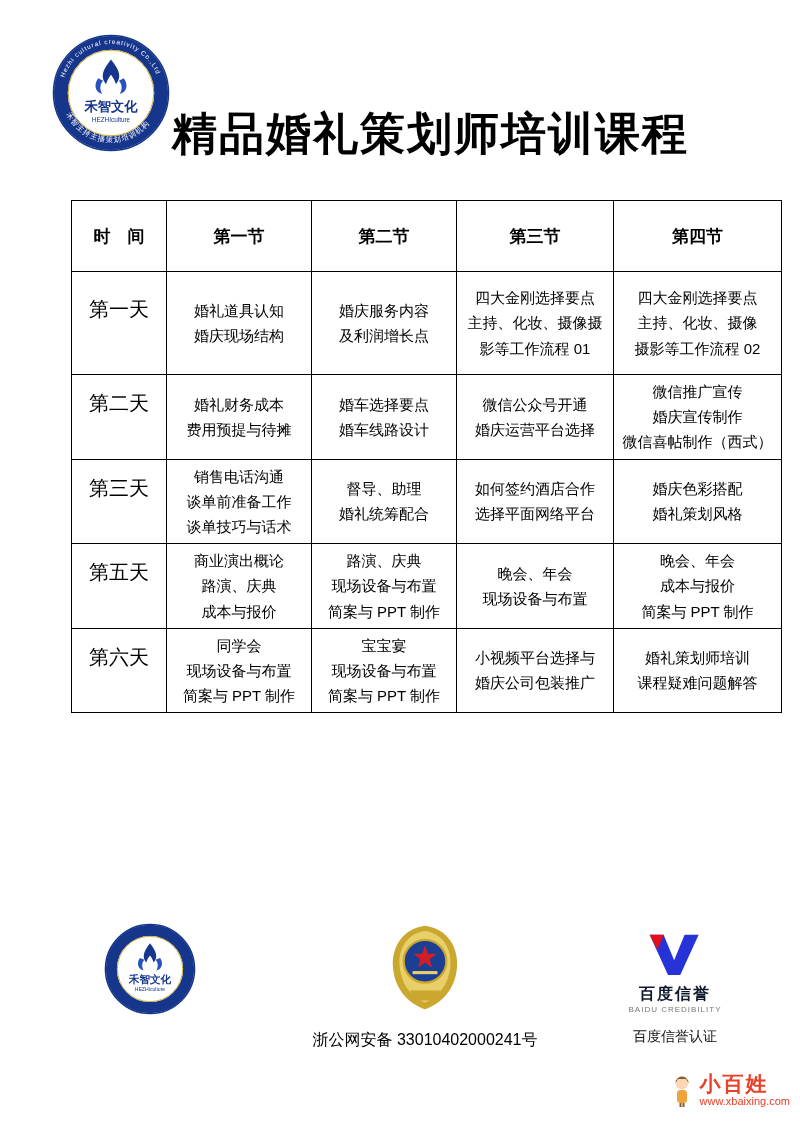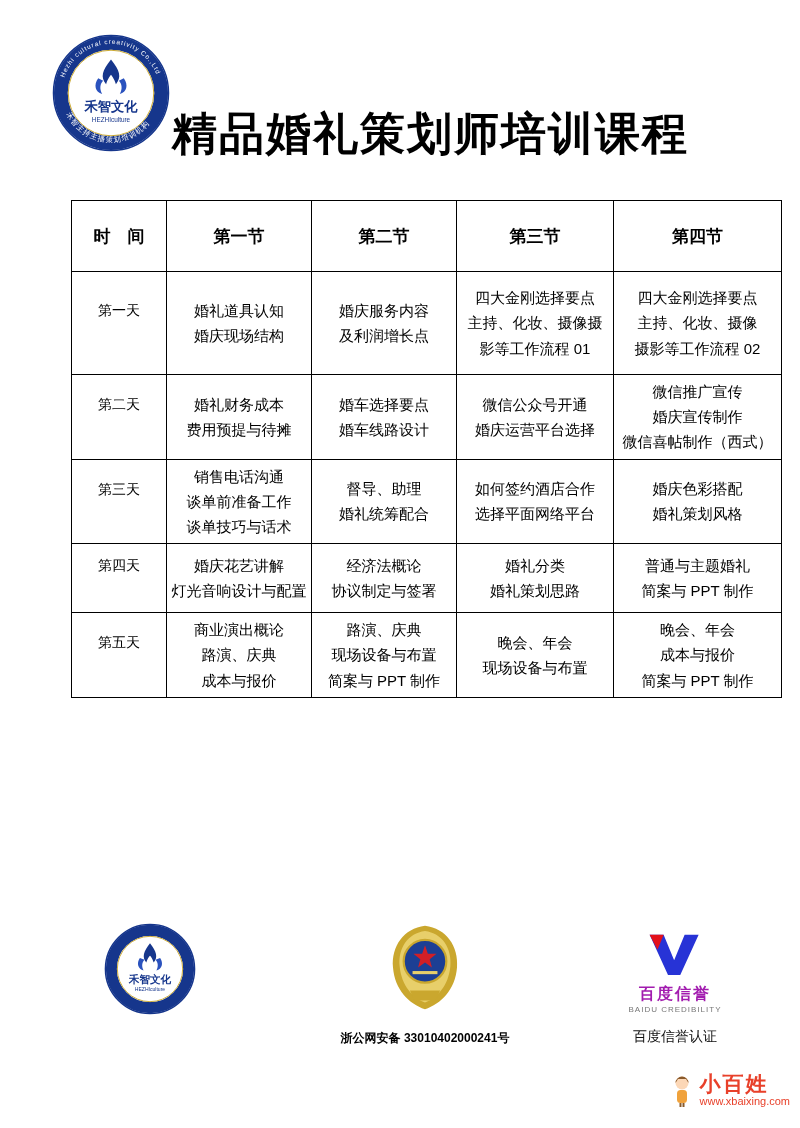--- a/index.html
+++ b/index.html
@@ -21,36 +21,36 @@
     border-collapse:collapse;table-layout:fixed;margin-left:26px;
   }
   .schedule th,.schedule td{
     border:1px solid #000;text-align:center;vertical-align:middle;
     white-space:pre-line;padding:4px 3px;
   }
   .schedule th{font-size:17px;font-weight:bold;height:62px}
   .schedule td{font-size:15px;line-height:1.68}
   .schedule tbody tr{height:69px}
   .schedule tbody tr.r1{height:103px}
-  .schedule td.day span{display:inline-block;transform:translateY(-13px);font-size:14px}
+  .schedule td.day span{display:inline-block;transform:translateY(-13px);font-size:20px}
   
   .footer{
     position:absolute;left:45px;top:915px;width:710px;
     display:flex;justify-content:space-between;align-items:flex-start;
   }
   .f-col{text-align:center}
   .f-left{width:210px}
   .f-center{width:250px}
   .f-right{width:160px}
   .f-left svg{margin-top:8px}
   .copyright{margin-top:18px;font-size:13px;color:#222}
   .f-center svg{margin-top:8px}
-  .police-num{margin-top:14px;font-size:12px;font-weight:bold}
+  .police-num{margin-top:14px;font-size:16px;font-weight:normal}
   .f-right svg{margin-top:16px}
-  .baidu-name{margin-top:3px;font-size:16px;font-weight:bold;color:#a21caf;letter-spacing:2px}
+  .baidu-name{margin-top:3px;font-size:16px;font-weight:bold;color:#0f172a;letter-spacing:2px}
   .baidu-sub{font-size:8px;color:#777;letter-spacing:1px}
   .baidu-cert{margin-top:14px;font-size:14px;color:#111}
   
   .watermark{
     position:absolute;right:10px;top:1072px;
     display:flex;align-items:flex-end;gap:6px;color:#e8402a;
   }
   .wm-text{text-align:left}
   .wm-name{font-size:21px;font-weight:bold;letter-spacing:2px;line-height:1.1}
   .wm-url{font-size:11px;line-height:1.2}
@@ -130,43 +130,45 @@
 谈单前准备工作
 谈单技巧与话术</td>
       <td>督导、助理
 婚礼统筹配合</td>
       <td>如何签约酒店合作
 选择平面网络平台</td>
       <td>婚庆色彩搭配
 婚礼策划风格</td>
     </tr>
     <tr>
-      <td class="day"><span>第四天</span></td>
-      <td>婚庆花艺讲解
-灯光音响设计与配置</td>
-      <td>经济法概论
-协议制定与签署</td>
-      <td>婚礼分类
-婚礼策划思路</td>
-      <td>普通与主题婚礼
-简案与 PPT 制作</td>
-    </tr>
-    <tr>
       <td class="day"><span>第五天</span></td>
       <td>商业演出概论
 路演、庆典
 成本与报价</td>
       <td>路演、庆典
 现场设备与布置
 简案与 PPT 制作</td>
       <td>晚会、年会
 现场设备与布置</td>
       <td>晚会、年会
 成本与报价
 简案与 PPT 制作</td>
+    </tr>
+    <tr>
+      <td class="day"><span>第六天</span></td>
+      <td>同学会
+现场设备与布置
+简案与 PPT 制作</td>
+      <td>宝宝宴
+现场设备与布置
+简案与 PPT 制作</td>
+      <td>小视频平台选择与
+婚庆公司包装推广</td>
+      <td>婚礼策划师培训
+课程疑难问题解答</td>
     </tr>
   </tbody>
 </table>
 
 <div class="footer">
 
   <div class="f-col f-left">
     <svg viewBox="0 0 100 100" width="92" height="92" aria-hidden="true">
       <circle cx="50" cy="50" r="48.5" fill="#ffffff" stroke="#16368c" stroke-width="1.5"></circle>
       <circle cx="50" cy="50" r="42" fill="none" stroke="#16368c" stroke-width="12"></circle>

